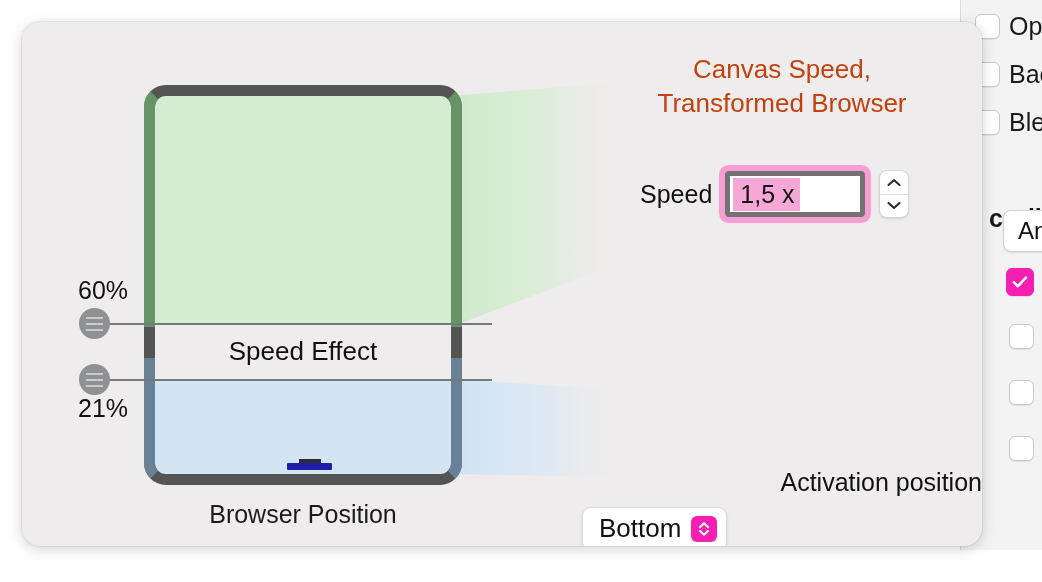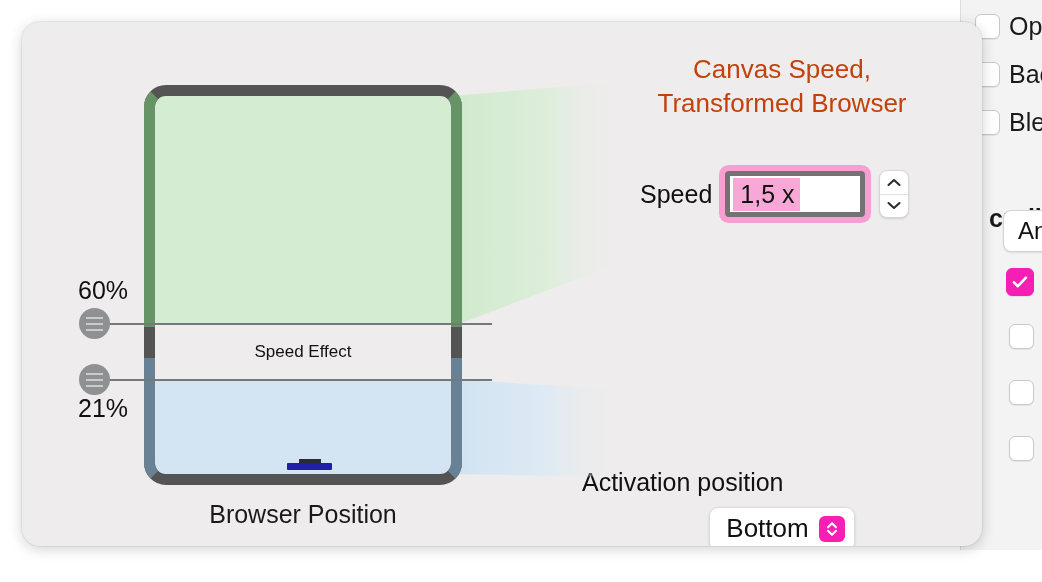--- a/index.html
+++ b/index.html
@@ -92,21 +92,21 @@
     background:#d3e4f2; z-index:2;
     border-radius: 0 0 12px 12px;
   }
 
   
   .extrude { position:absolute; left:0; top:0; width:600px; height:524px; z-index:1; }
 
   .speed-effect-label {
     position:absolute; left:133px; top:302px; width:296px; height:55px;
     display:flex; align-items:center; justify-content:center;
-    font-size:17px; color:#111; z-index:6;
+    font-size:26px; color:#111; z-index:6;
   }
 
   
   .activation-marker {
     position:absolute; left:265px; top:441px; width:45px; height:7px;
     background:#1f1fa8; z-index:7; border-radius:1px;
   }
   .activation-marker::after{
     content:""; position:absolute; left:12px; top:-4px; width:22px; height:4px;
     background:#2b2b38;
@@ -181,26 +181,26 @@
     position:absolute; left:112px; top:214px;
     display:flex; align-items:center; gap:2px;
     background:#ffffff; border:1px solid #dcdcdc; border-radius:9px;
     padding: 6px 18px 8px 16px;
     font-size:27px; color:#111;
     box-shadow: 0 1px 3px rgba(0,0,0,.13);
   }
   .swap-arrows { display:flex; align-items:center; margin-right:2px; }
 
   .activation-label {
-    position:absolute; left:0; top:446px; width:400px; text-align:left;
+    position:absolute; left:0; top:446px; width:400px; text-align:right;
     font-size:25px; color:#111;
   }
   .select-wrap {
     position:absolute; left:0; top:485px; width:400px;
-    display:flex; justify-content:center;
+    display:flex; 
   }
   .select-box {
     display:flex; align-items:center; gap:10px;
     background:#ffffff; border:1px solid #dcdcdc; border-radius:9px;
     padding: 5px 9px 6px 16px;
     box-shadow: 0 1px 3px rgba(0,0,0,.13);
   }
   .select-text { font-size:26px; color:#111; }
   .select-chev {
     width:26px; height:26px; border-radius:6px; background:#f61fb4;

